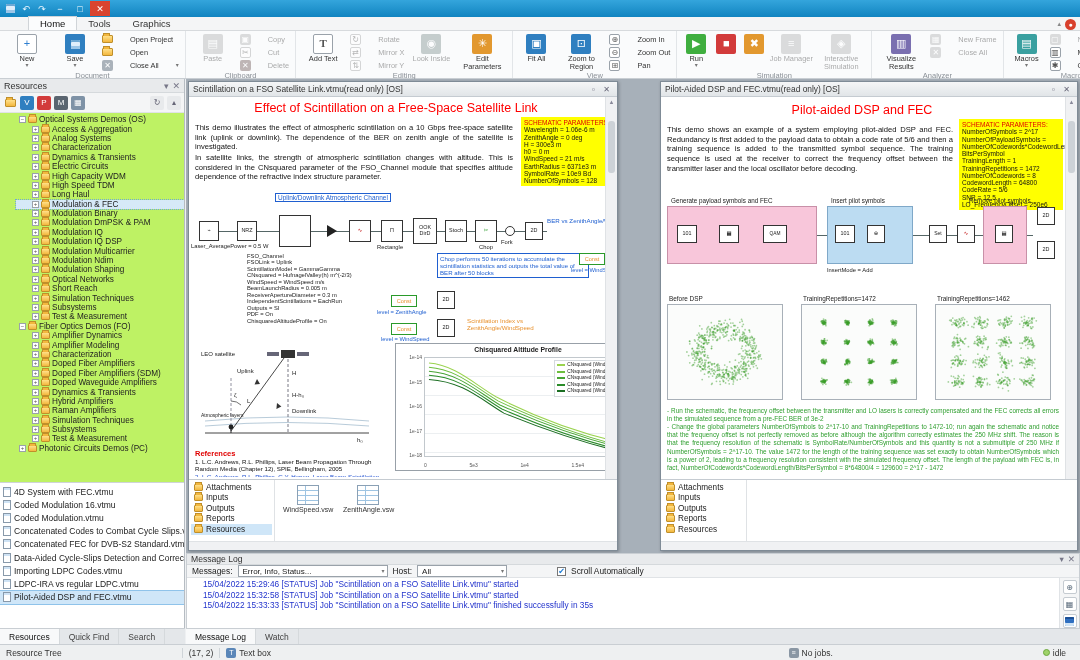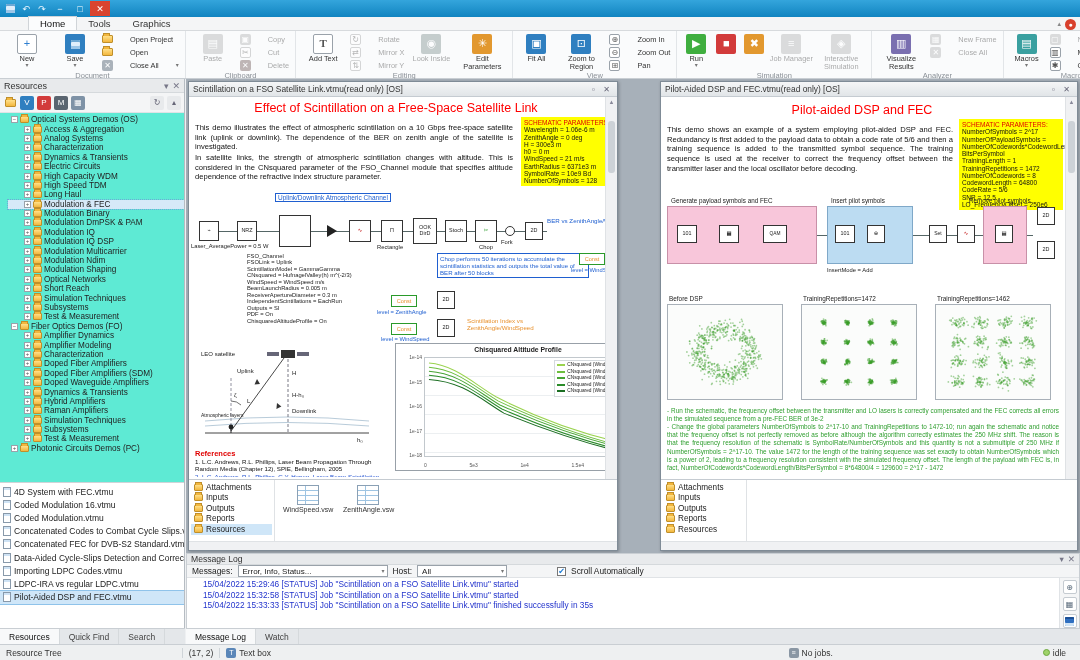--- a/index.html
+++ b/index.html
@@ -42,21 +42,21 @@
 .c-white{background:#fff;border:1px solid #9aa2aa;color:#555}
 .icf{width:11px;height:8px;background:linear-gradient(#ffe08a,#f3b73d);border:1px solid #c08f2a;border-radius:1px;position:relative}
 .icf:before{content:"";position:absolute;top:-3px;left:0;width:5px;height:2px;background:#f3b73d;border:1px solid #c08f2a;border-bottom:none}
 .icf.s{width:9px;height:7px}
 
 .left-panel{position:absolute;left:0;top:79px;width:185px;height:549px;background:#f2f3f4;border-right:1px solid #b6bcc2;display:flex;flex-direction:column}
 .lp-head{height:14px;display:flex;align-items:center;padding:0 4px;background:#e8eaec;border-bottom:1px solid #d5d9dc;font-size:9px;color:#333}
 .lp-head .sp{flex:1}
 .lp-tools{height:20px;display:flex;gap:3px;align-items:center;padding:0 3px;background:#f4f5f6;border-bottom:1px solid #e0e3e6}
 .ti{width:14px;height:14px;display:flex;align-items:center;justify-content:center;border-radius:2px;font-size:8px;color:#fff}
-.lp-tree{flex:1;background:#5eead4;overflow:hidden;padding:2px 0 0 8px}
+.lp-tree{flex:1;background:#bef264;overflow:hidden;padding:2px 0 0 16px}
 .trow{height:9.4px;display:flex;align-items:center;gap:2px;padding-left:3px;font-size:8.2px;white-space:nowrap;color:#222}
 .trow.lvl1{padding-left:16px}
 .trow.sel{background:#d6e9f8;outline:1px dotted #6fa8d8}
 .texp{width:7px;height:7px;border:1px solid #9aa2aa;font-size:6px;line-height:5px;text-align:center;background:#fff;color:#555;flex:none}
 .texp:empty{border:none}
 .lp-files{height:146px;background:#fff;border-top:1px solid #cfd4d8;padding:2px 0;overflow:hidden}
 .frow{height:13.2px;display:flex;align-items:center;gap:3px;padding:0 3px;font-size:8.5px;white-space:nowrap;color:#222;overflow:hidden}
 .frow.sel{background:#cfe6f8;outline:1px solid #8fc3ea}
 .icd{width:8px;height:10px;background:#fff;border:1px solid #8899aa;box-shadow:inset 0 2px 0 #cfe3f5;flex:none}
 

